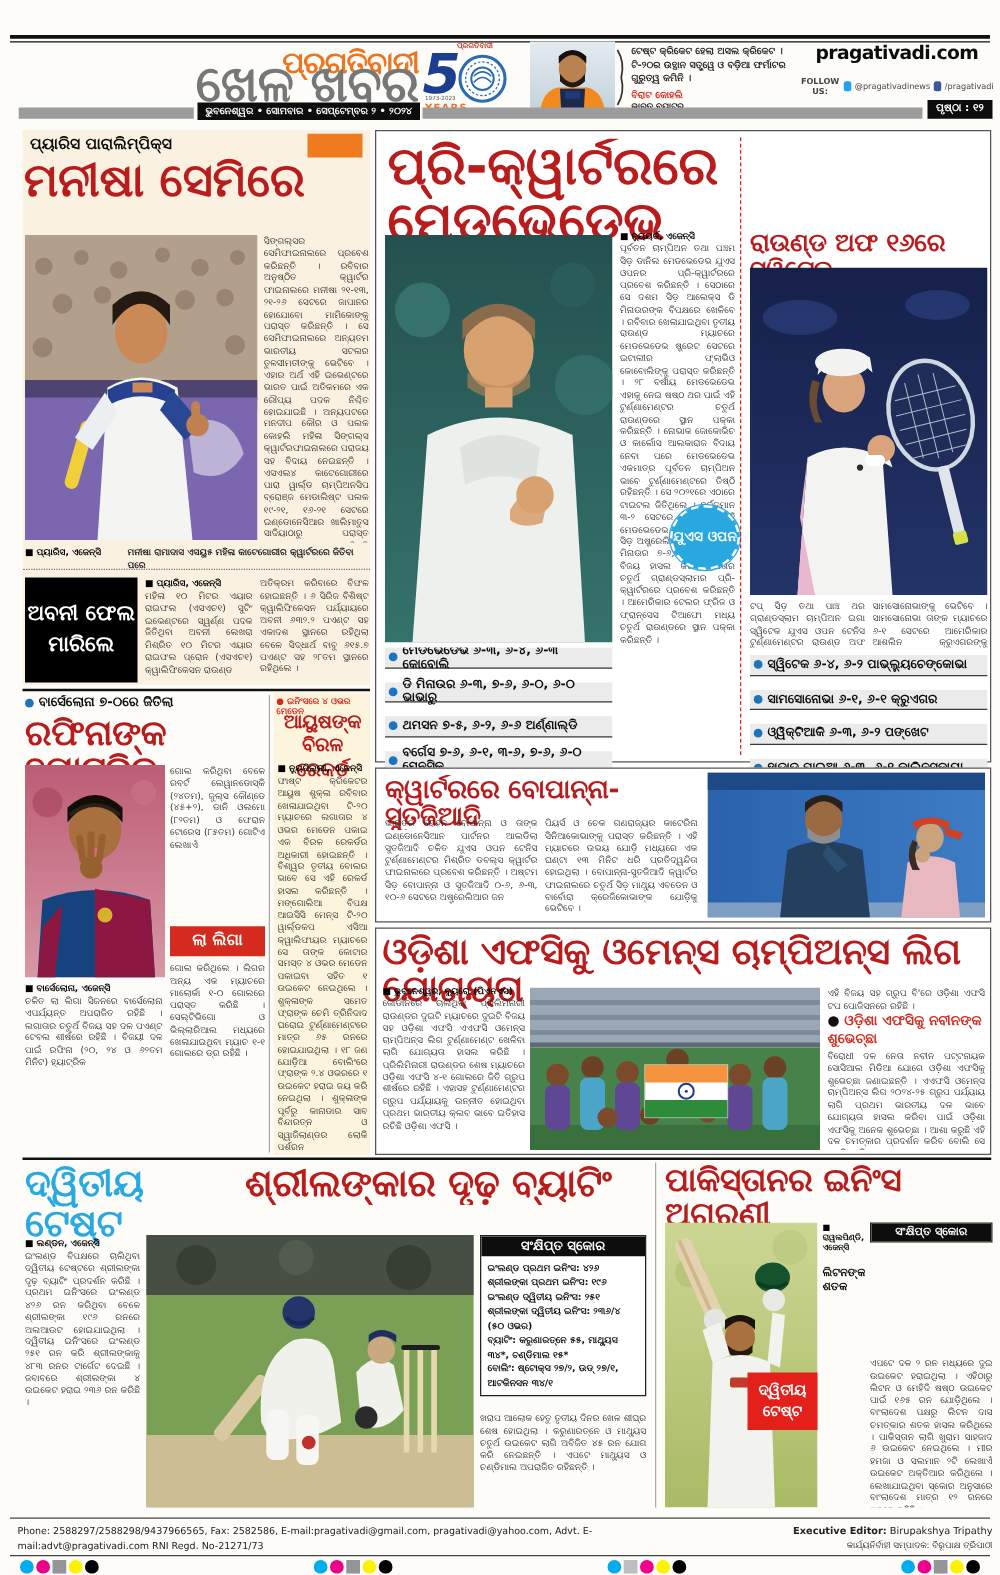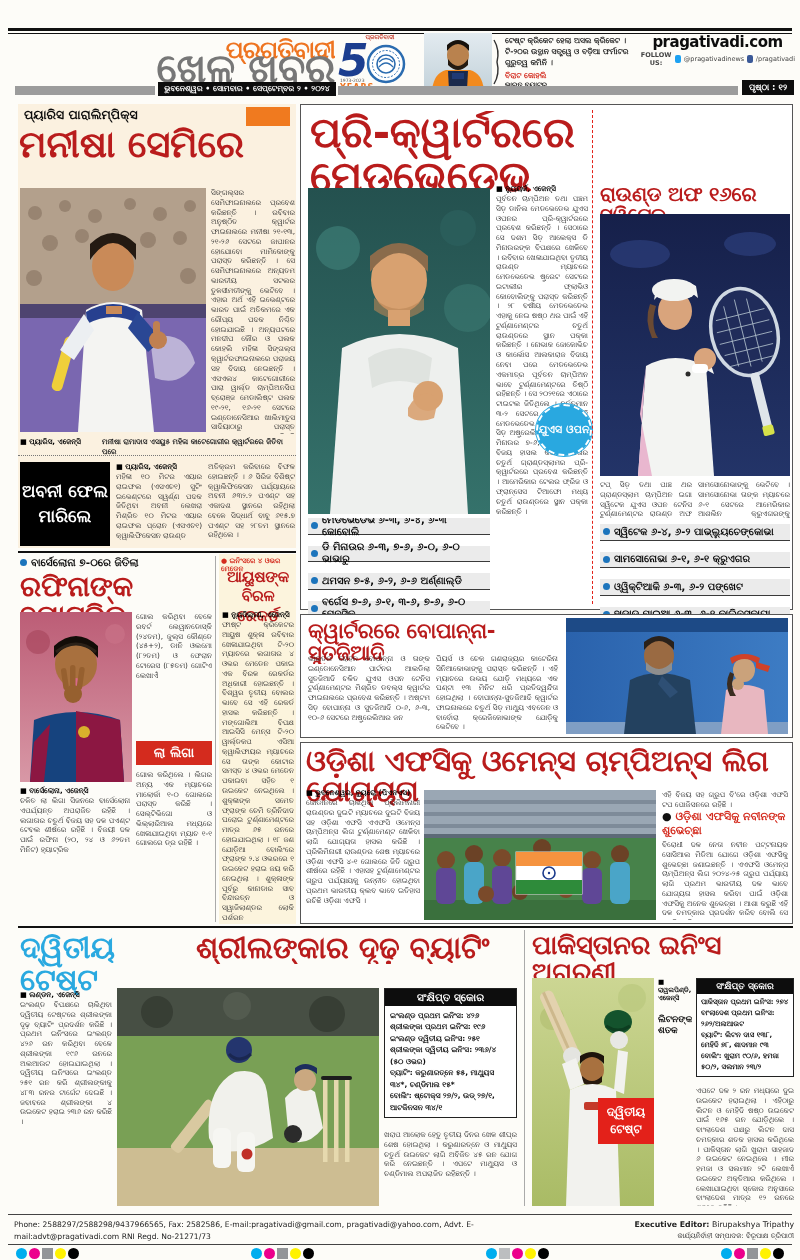--- a/index.html
+++ b/index.html
@@ -67,21 +67,21 @@
   <path d="M2 2 Q8 12 5 24 Q8 36 2 46" stroke="#333" stroke-width="1.4" fill="none"></path>
 </svg>
 <div class="abs" style="left:505px;top:35px;width:138px">
   <div style="font-size:7.6px;font-weight:bold;color:#222;line-height:1.45">ଟେଷ୍ଟ କ୍ରିକେଟ ହେଲା ଅସଲ କ୍ରିକେଟ । ଟି-୨୦ର ଉତ୍ଥାନ ସତ୍ତ୍ୱେ ଓ ବଡ଼ିଆ ଫର୍ମାଟର ଗୁରୁତ୍ୱ କମିନି ।</div>
   <div style="font-size:7.6px;font-weight:bold;color:#d42b1e;margin-top:3px">ବିରାଟ କୋହଲି</div>
   <div style="font-size:7px;font-weight:bold;color:#111">ଭାରତ ବ୍ୟାଟର</div>
 </div>
 
 <div class="abs" style="left:640px;top:33px;width:155px;text-align:center">
   <div style="font-size:15px;font-weight:bold;color:#0d0d0d;letter-spacing:-.5px">pragativadi.com</div>
-  <div style="display:flex;justify-content:space-between;align-items:center;gap:3px;margin-top:0">
+  <div style="display:flex;justify-content:space-between;align-items:center;gap:3px;margin-top:10px">
     <span style="font-size:6.5px;font-weight:bold;color:#444">FOLLOW US:</span>
     <span style="width:8px;height:8px;background:#1da1f2;border-radius:2px;display:inline-block"></span>
     <span style="font-size:6.5px;color:#444">@pragativadinews</span>
     <span style="width:8px;height:8px;background:#3b5998;border-radius:2px;display:inline-block"></span>
     <span style="font-size:6.5px;color:#444">/pragativadi</span>
   </div>
 </div>
 <div class="abs" style="left:338px;top:86px;width:400px;height:9px;background:#9c9c9c"></div>
 <div class="abs" style="left:742px;top:80px;width:52px;height:15px;background:#0d0d0d;color:#fff;font-size:8.5px;font-weight:bold;text-align:center;line-height:15px">ପୃଷ୍ଠା : ୧୨</div>
 
@@ -430,26 +430,20 @@
 </svg>
 <div class="abs" style="left:598px;top:1098px;width:56px;height:46px;background:#e3211a;color:#fff;font-weight:bold;font-size:12px;line-height:1.4;display:flex;align-items:center;justify-content:center;text-align:center;padding:2px">ଦ୍ୱିତୀୟ ଟେଷ୍ଟ</div>
 
 <div class="abs" style="left:658px;top:978px;width:34px">
   <div class="dl" style="font-size:6.6px">■ ରାୱଲପିଣ୍ଡି, ଏଜେନ୍ସି</div>
   <div style="font-size:9px;font-weight:bold;color:#0b0b0b;line-height:1.25;margin-top:12px">ଲିଟନଙ୍କ ଶତକ</div>
 </div>
 
 <div class="abs" style="left:696px;top:978px;width:98px;border:1px solid #222;background:#fff">
   <div class="sb-head" style="font-size:9px">ସଂକ୍ଷିପ୍ତ ସ୍କୋର</div>
-  <div style="padding:3px 4px">
-    <div class="sb-line" style="font-size:7px">ପାକିସ୍ତାନ ପ୍ରଥମ ଇନିଂସ: ୨୭୪</div>
-    <div class="sb-line" style="font-size:7px">ବାଂଲାଦେଶ ପ୍ରଥମ ଇନିଂସ: ୨୬୨/ଅଲଆଉଟ</div>
-    <div class="sb-line" style="font-size:7px">ବ୍ୟାଟିଂ: ଲିଟନ ଦାସ ୧୩୮, ମେହିଦି ୭୮, ଶାଦମାନ ୯୩</div>
-    <div class="sb-line" style="font-size:7px">ବୋଲିଂ: ଖୁରାମ ୯୦/୬, ହମଜା ୫୦/୨, ସଲମାନ ୨୩/୨</div>
-  </div>
 </div>
 <div class="abs btxtS" style="left:696px;top:1086px;width:98px;height:120px;font-size:7.3px;line-height:1.34;text-align:justify;color:#2c2c2c;overflow:hidden">ଏପଟେ ଦଳ ୨ ରନ ମଧ୍ୟରେ ଦୁଇ ଉଇକେଟ ହରାଇଥିଲା । ଏହିଠାରୁ ଲିଟନ ଓ ମେହିଦି ଷଷ୍ଠ ଉଇକେଟ ପାଇଁ ୧୬୫ ରନ ଯୋଡ଼ିଥିଲେ । ବାଂଲାଦେଶ ପକ୍ଷରୁ ଲିଟନ ଦାସ ଚମତ୍କାର ଶତକ ହାସଲ କରିଥିଲେ । ପାକିସ୍ତାନ ଲାଗି ଖୁରାମ ସାହଜାଦ ୬ ଉଇକେଟ ନେଇଥିଲେ । ମୀର ହମଜା ଓ ସଲମାନ ୨ଟି ଲେଖାଏଁ ଉଇକେଟ ଅକ୍ତିଆର କରିଥିଲେ । ଲେଖାଯାଇଥିବା ସ୍କୋର ଅନୁସାରେ ବାଂଲାଦେଶ ମାତ୍ର ୧୨ ରନରେ ପଛରେ ରହିଛି ।</div>
 
 <div class="abs" style="left:8px;top:1214px;width:784px;height:1px;background:#444"></div>
 <div class="abs" style="left:14px;top:1219px;width:555px;font-size:7.6px;color:#222;line-height:1.55">
   <div>Phone: 2588297/2588298/9437966565, Fax: 2582586, E-mail:pragativadi@gmail.com, pragativadi@yahoo.com, Advt. E-mail:advt@pragativadi.com RNI Regd. No-21271/73</div>
 </div>
 <div class="abs" style="left:576px;top:1219px;width:218px;text-align:right;font-size:7.8px;color:#222;line-height:1.55">
   <div><span style="font-weight:bold">Executive Editor:</span> <span>Birupakshya Tripathy</span></div>
   <div style="font-size:7px">କାର୍ଯ୍ୟନିର୍ବାହୀ ସମ୍ପାଦକ: ବିରୂପାକ୍ଷ ତ୍ରିପାଠୀ</div>

